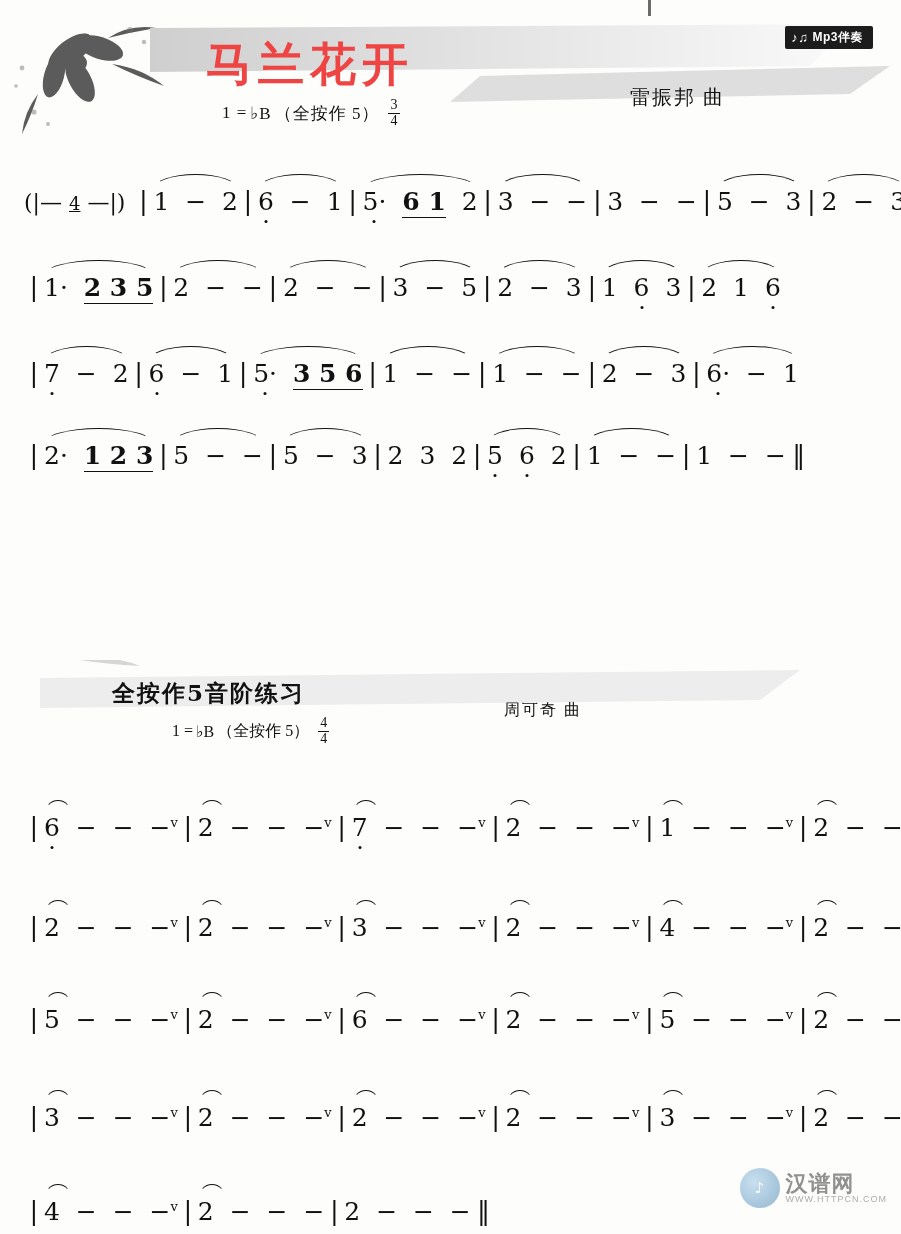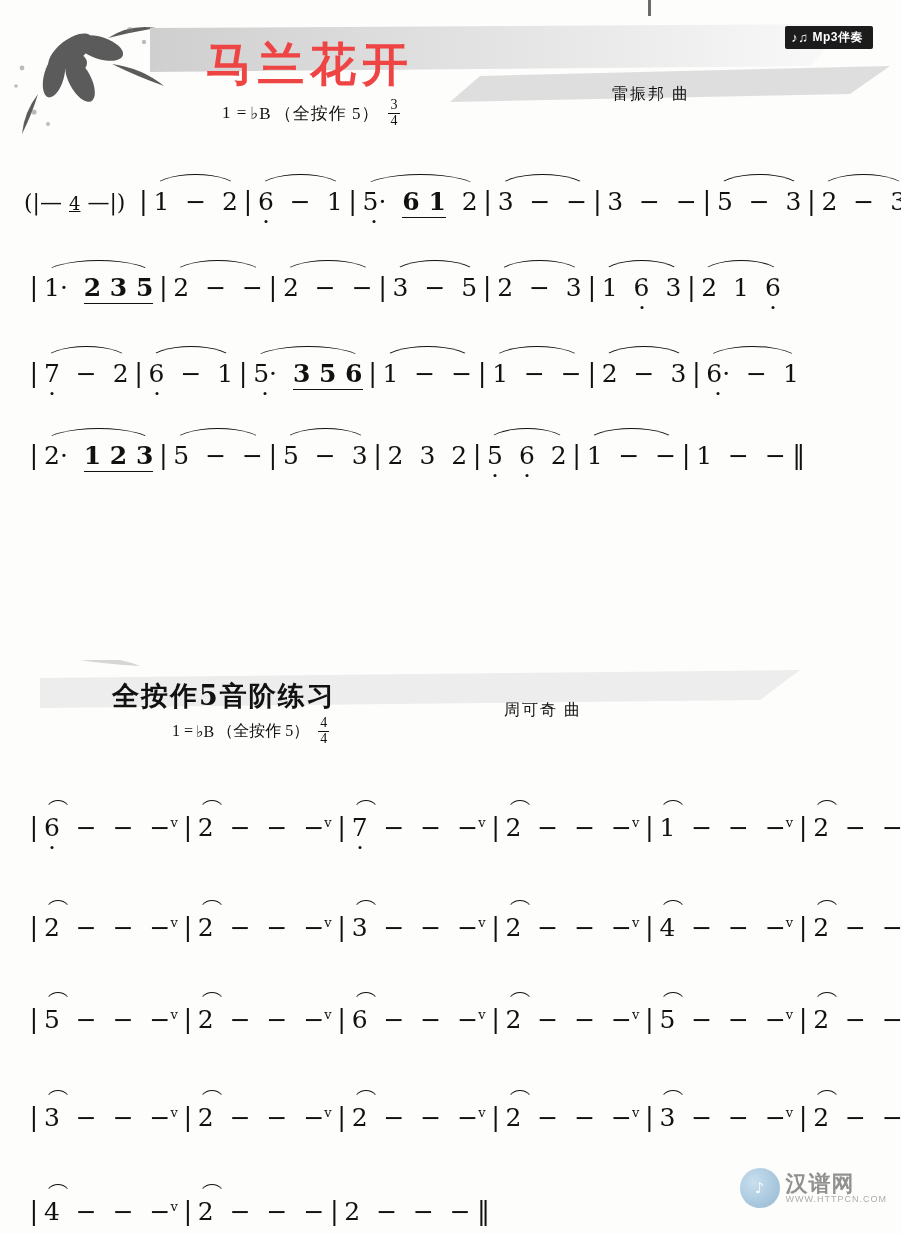--- a/index.html
+++ b/index.html
@@ -35,22 +35,22 @@
   }
   .mp3-badge .note{font-size:13px;line-height:1;}
 
   .song-title{
     position:absolute;left:206px;top:34px;
     font-family:Liberation Mono, monospace;
     font-size:46px;font-weight:bold;letter-spacing:6px;
     color:#ef4444;
   }
   .composer{
-    position:absolute;left:612px;top:84px;
-    font-size:16px;letter-spacing:2px;
+    position:absolute;left:630px;top:84px;
+    font-size:20px;letter-spacing:2px;
   }
   .keyline{
     position:absolute;left:222px;top:98px;
     font-size:17px;letter-spacing:1px;
     display:flex;align-items:center;gap:3px;
   }
   .frac{display:inline-block;text-align:center;line-height:1.05;
         font-size:14px;vertical-align:middle;margin-left:6px;}
   .frac .num{display:block;border-bottom:1.4px solid #111;padding:0 2px;}
   .frac .den{display:block;padding:0 2px;}
@@ -82,21 +82,21 @@
   .repeat-end{display:inline-block;font-size:26px;letter-spacing:-2px;}
 
   
   .sec2-ribbon{
     position:absolute;left:40px;top:660px;width:800px;height:80px;
     pointer-events:none;
   }
   .sec-title{
     position:absolute;left:112px;top:678px;
     font-family:"DejaVu Serif",serif;
-    font-size:27px;font-weight:bold;letter-spacing:2px;
+    font-size:23px;font-weight:bold;letter-spacing:2px;
   }
   .sec-composer{
     position:absolute;left:504px;top:700px;font-size:16px;letter-spacing:2px;
   }
   .sec-keyline{
     position:absolute;left:172px;top:716px;font-size:16px;
     display:flex;align-items:center;gap:3px;
   }
 
   

